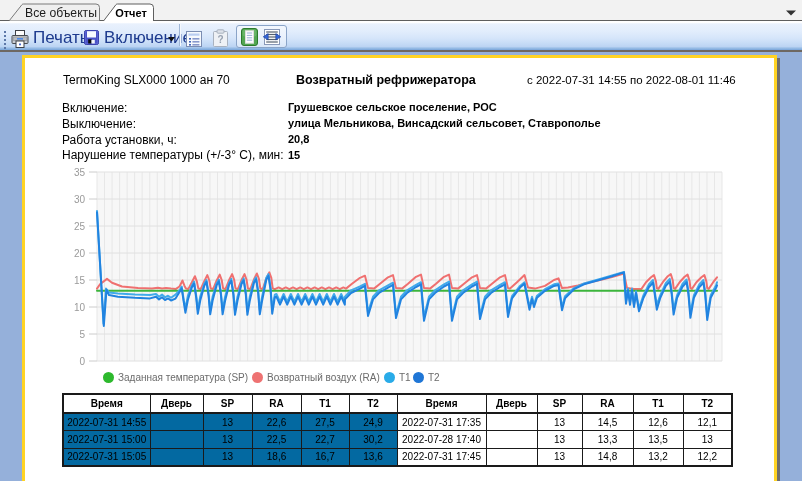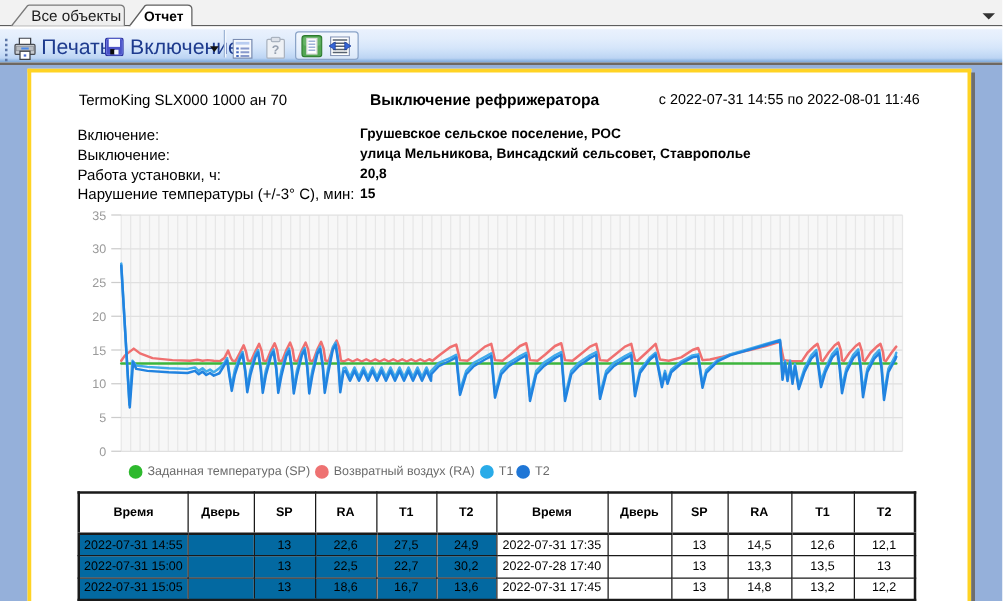--- a/index.html
+++ b/index.html
@@ -12,21 +12,21 @@
 #desk{position:absolute;left:0;top:52px;width:802px;height:429px;background:#95b0da}
 #page{position:absolute;left:22px;top:3px;width:755px;height:426px;background:#fff;border:3px solid #ffd324;border-bottom:none}
 #shadow{position:absolute;left:777px;top:6px;width:3px;height:423px;background:#6e6e6e}
 .pagetxt{position:absolute;color:#000000}
 .lbl{font-size:12px}
 .val{font-size:11px;font-weight:bold}
 .ldot{position:absolute;top:372px;width:11px;height:11px;border-radius:50%}
 .ltxt{position:absolute;top:371.5px;font-size:10px;color:#6b6b6b}
 .rep{position:absolute;left:62px;top:393px;border-collapse:collapse;table-layout:fixed;font-size:10px;color:#000}
 .rep th,.rep td{border:1px solid #1a1a1a;text-align:center;overflow:hidden;white-space:nowrap;padding:0}
-.rep th{height:33px;font-size:10px;font-weight:bold;border-bottom-width:2px}
+.rep th{height:19px;font-size:10px;font-weight:bold;border-bottom-width:2px}
 .rep td{height:17.7px}
 .rep{border:2px solid #1a1a1a}
 .pk{background:#0369a1}
 .rep tr.last td{height:15.2px}
 </style></head><body>
 <svg class="abs" style="left:0;top:0" width="802" height="22" viewBox="0 0 802 22">
 <rect x="0" y="0" width="802" height="22" fill="#f2f2f2"></rect>
 <line x1="0" y1="20.5" x2="802" y2="20.5" stroke="#5e5e5e" stroke-width="1.2"></line>
 <path d="M9,21 L22,4.6 Q22.5,4 23.5,4 L96,4 Q99.5,4 99.5,7.5 L99.5,21 Z" fill="#efefef" stroke="#7a7a7a" stroke-width="1"></path>
 <path d="M103.5,21 L116,4.6 Q116.5,4 117.5,4 L150,4 Q153.5,4 153.5,7.5 L153.5,21 Z" fill="#ffffff" stroke="#5f5f5f" stroke-width="1"></path>
@@ -101,21 +101,21 @@
 <path d="M0.2,7.8 L5.2,4.6 L5.2,11 Z" fill="#3566d8" stroke="#1d3f9a" stroke-width="0.6"></path>
 <path d="M17.8,7.8 L12.8,4.6 L12.8,11 Z" fill="#3566d8" stroke="#1d3f9a" stroke-width="0.6"></path>
 </svg>
 </div>
 <div id="grayline"></div>
 <div id="desk">
  <div id="page"></div>
  <div id="shadow"></div>
 </div>
 <div class="pagetxt" style="left:63px;top:73px;font-size:12px">TermoKing SLX000 1000 ан 70</div>
-<div class="pagetxt" style="left:296px;top:73px;font-size:12.5px;font-weight:bold">Выключение рефрижератора</div>
+<div class="pagetxt" style="left:296px;top:73px;font-size:12.5px;font-weight:bold">Возвратный рефрижератора</div>
 <div class="pagetxt" style="left:527px;top:74px;font-size:11.5px">с 2022-07-31 14:55 по 2022-08-01 11:46</div>
 <div class="pagetxt lbl" style="left:62px;top:101px">Включение:</div>
 <div class="pagetxt lbl" style="left:62px;top:117px">Выключение:</div>
 <div class="pagetxt lbl" style="left:62px;top:133px">Работа установки, ч:</div>
 <div class="pagetxt lbl" style="left:62px;top:148px">Нарушение температуры (+/-3° С), мин:</div>
 <div class="pagetxt val" style="left:288px;top:100.5px">Грушевское сельское поселение, РОС</div>
 <div class="pagetxt val" style="left:288px;top:116.5px">улица Мельникова, Винсадский сельсовет, Ставрополье</div>
 <div class="pagetxt val" style="left:288px;top:132.5px">20,8</div>
 <div class="pagetxt val" style="left:288px;top:148.5px">15</div>
 <svg style="position:absolute;left:0;top:0" width="802" height="481" viewBox="0 0 802 481">

